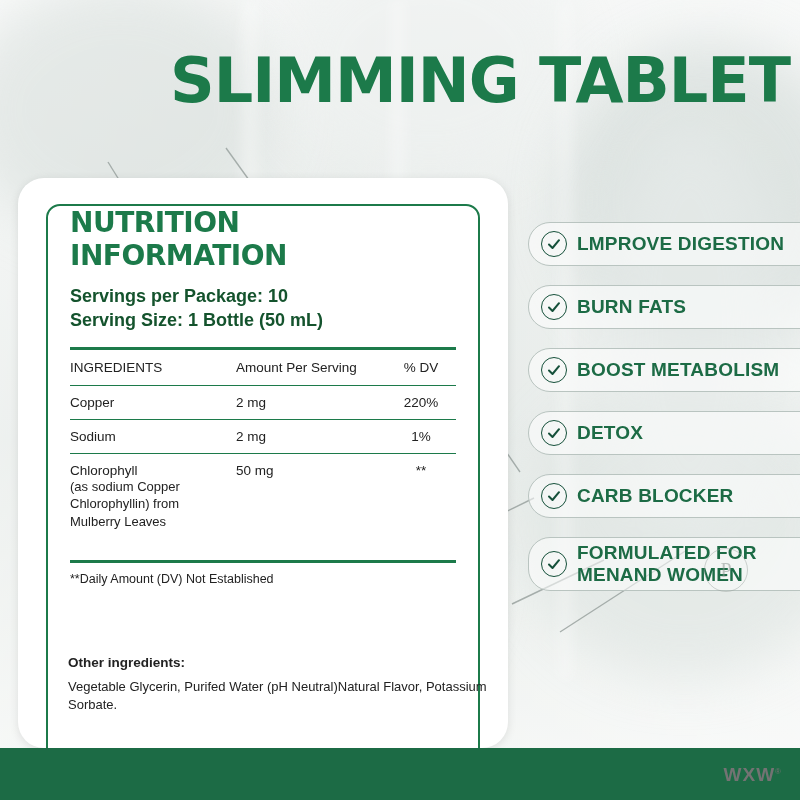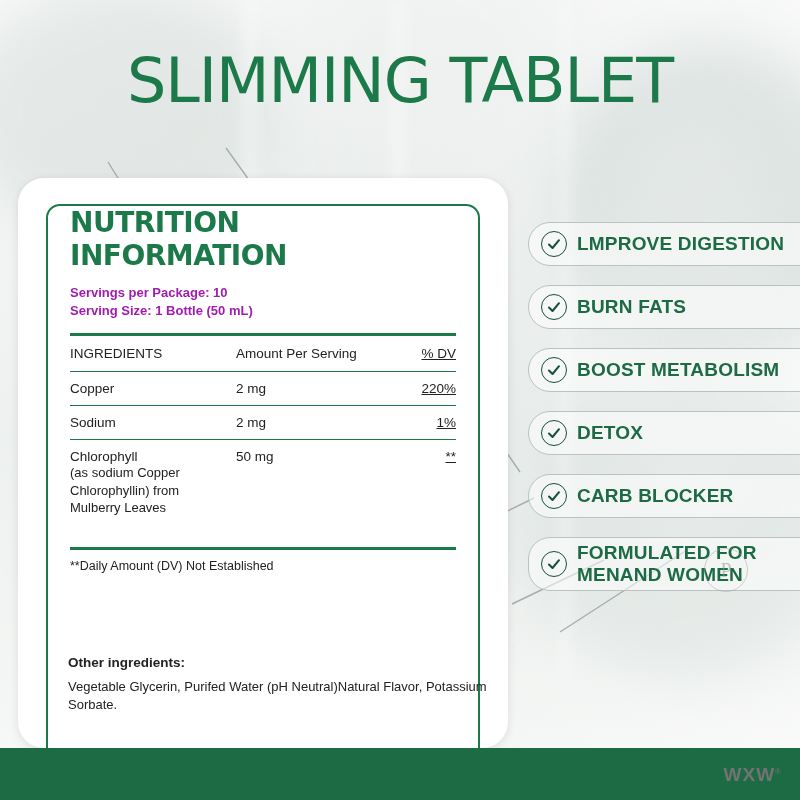--- a/index.html
+++ b/index.html
@@ -61,25 +61,25 @@
     color: #737373;
     font-size: 19px;
     font-weight: 700;
     letter-spacing: 1px;
   }
   .footer-logo sup { font-size: 8px; vertical-align: super; font-weight: 400; }
 
   
   .title {
     position: absolute;
-    left: 0; right: 0; top: 50px;
-    text-align: center;
+    left: 0; right: 10px; top: 50px;
+    text-align: right;
     color: #1c7a4a;
     font-family: "DejaVu Sans", sans-serif;
-    font-weight: 400;
+    font-weight: 700;
     font-size: 62px;
     letter-spacing: -1px;
     line-height: 1;
     text-transform: uppercase;
   }
 
   
   .lines { position: absolute; inset: 0; pointer-events: none; }
 
   
@@ -101,37 +101,37 @@
   .panel-inner { padding: 0 22px 0 22px; }
   .panel-title {
     color: #1c7a4a;
     font-family: "DejaVu Sans", sans-serif;
     font-weight: 700;
     font-size: 28px;
     letter-spacing: -0.5px;
     margin-bottom: 12px;
   }
   .serv {
-    color: #a21caf;
-    font-size: 13px;
+    color: #14532d;
+    font-size: 18px;
     font-weight: 700;
     line-height: 1.35;
   }
   .rule { height: 3px; background: #1c7a4a; margin: 14px 0 0 0; }
 
   table.nutr { width: 100%; border-collapse: collapse; }
   table.nutr td {
     font-size: 13.5px;
     color: #222;
     padding: 9px 0 9px 0;
     vertical-align: top;
   }
   table.nutr tr.hdr td { font-weight: 400; padding-top: 10px; padding-bottom: 10px; }
   table.nutr td.c2 { width: 150px; }
-  table.nutr td.c3 { text-align: right; width: 70px; text-decoration: underline; }
+  table.nutr td.c3 { text-align: center; width: 70px; }
   table.nutr tr.line td { border-bottom: 1.5px solid #1c7a4a; }
   .sub { font-size: 13px; color: #222; line-height: 1.35; }
 
   .footnote {
     font-size: 12.5px;
     color: #222;
     margin-top: 9px;
   }
   .other-title {
     position: absolute;

